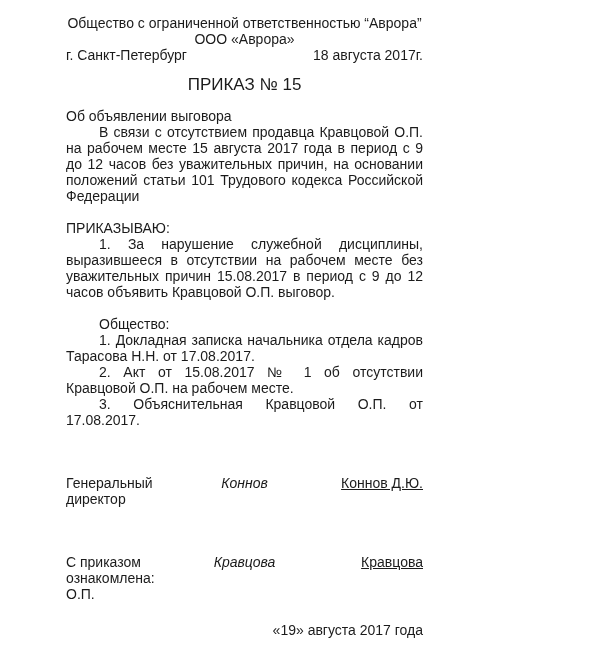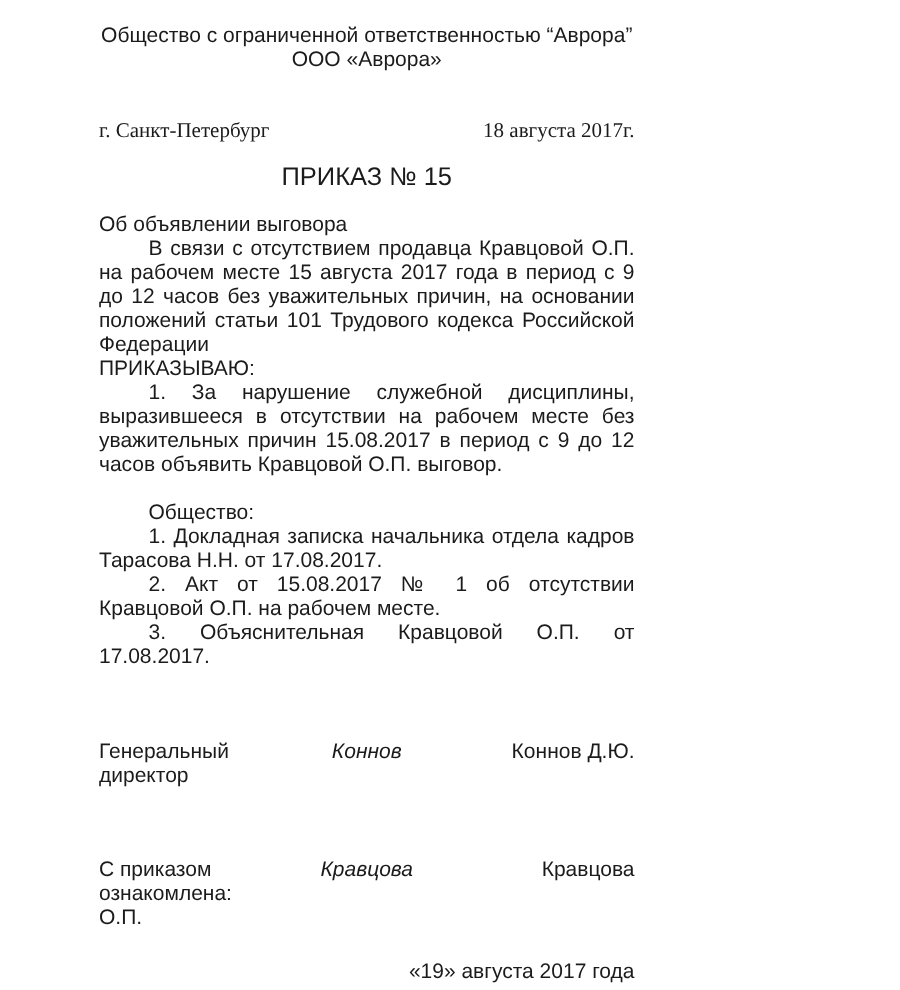--- a/index.html
+++ b/index.html
@@ -17,51 +17,49 @@
     box-sizing: border-box;
     width: 493px;
     height: 660px;
     padding: 15px 70px 14px 66px;
     background: #ffffff;
   }
   .org-line { text-align: center; margin: 0; }
   .meta-row {
     display: flex;
     justify-content: space-between;
-    margin-top: 33px;
-    font-family: Liberation Serif, serif;
   }
   .order-title {
     text-align: center;
     margin-top: 14px;
     font-weight: normal;
     font-size: 17px;
     line-height: 16px;
   }
   .subject { margin-top: 15px; }
   p.para {
     margin: 0;
     text-align: justify;
     text-indent: 33px;
   }
   .preamble { margin-top: 33px; }
-  .order-heading { }
+  .order-heading { margin-top: 16px; }
   .order-item { margin-top: 18px; }
   .basis-heading { margin-top: 16px; text-indent: 33px; }
   .basis-item-first { margin-top: 16px; }
   .sig-row {
     display: grid;
     grid-template-columns: 1fr auto 1fr;
     align-items: start;
   }
   .sig-row .sig-script {
     font-style: italic;
     text-align: center;
   }
-  .sig-row .sig-name { text-align: right; }
+  .sig-row .sig-name { text-align: right; text-decoration: underline; }
   .director-row { margin-top: 47px; gap: 12px; }
   .ack-row { margin-top: 47px; }
   .ack-date {
     margin-top: 20px;
     text-align: right;
   }
 </style>
 </head>
 <body>
 

